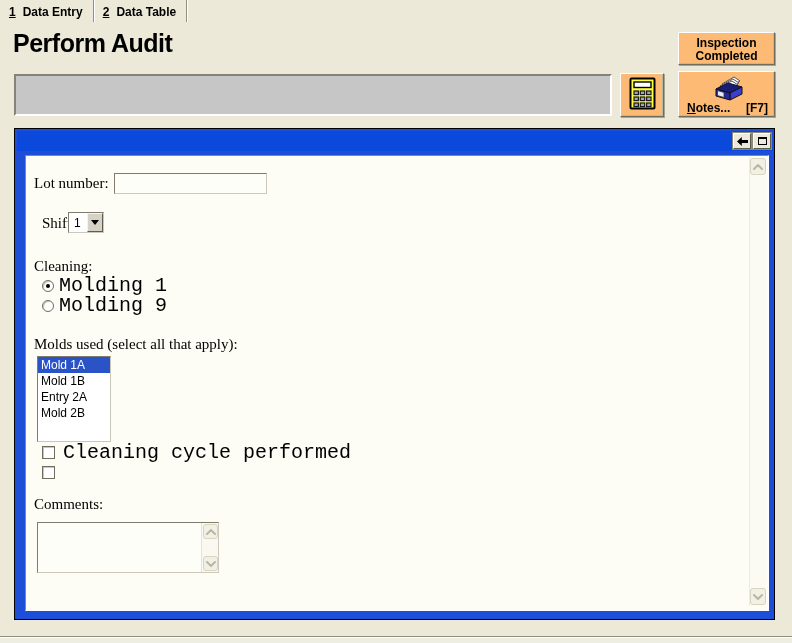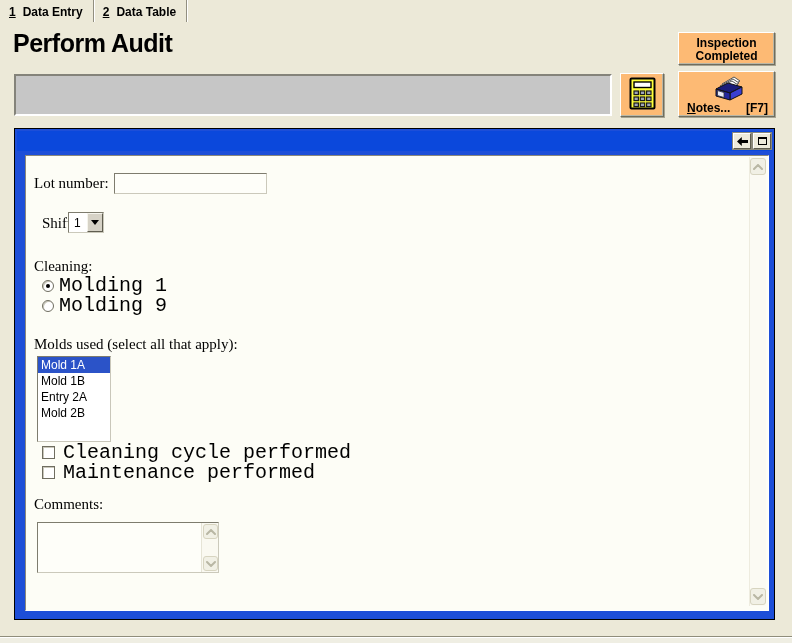--- a/index.html
+++ b/index.html
@@ -219,21 +219,20 @@
         <div class="list-item">Entry 2A</div>
         <div class="list-item">Mold 2B</div>
       </div>
 
       <div class="check-row" style="left:16px; top:288px;">
         <span class="checkbox"></span>
         <span class="form-text">Cleaning cycle performed</span>
       </div>
       <div class="check-row" style="left:16px; top:308px;">
         <span class="checkbox"></span>
-        <span class="form-text">Maintenance performed</span>
       </div>
 
       <div class="form-label" style="left:8px; top:340px;">Comments:</div>
       <div class="comments-box">
         <textarea style=""></textarea>
         <div class="mini-scroll">
           <div class="sb-btn sb-up">
             <svg width="10" height="6" viewBox="0 0 10 6">
                 <path d="M1 5 L5 1 L9 5" stroke="#B9B7A4" stroke-width="2" fill="none" stroke-linecap="round"></path>
               </svg>

